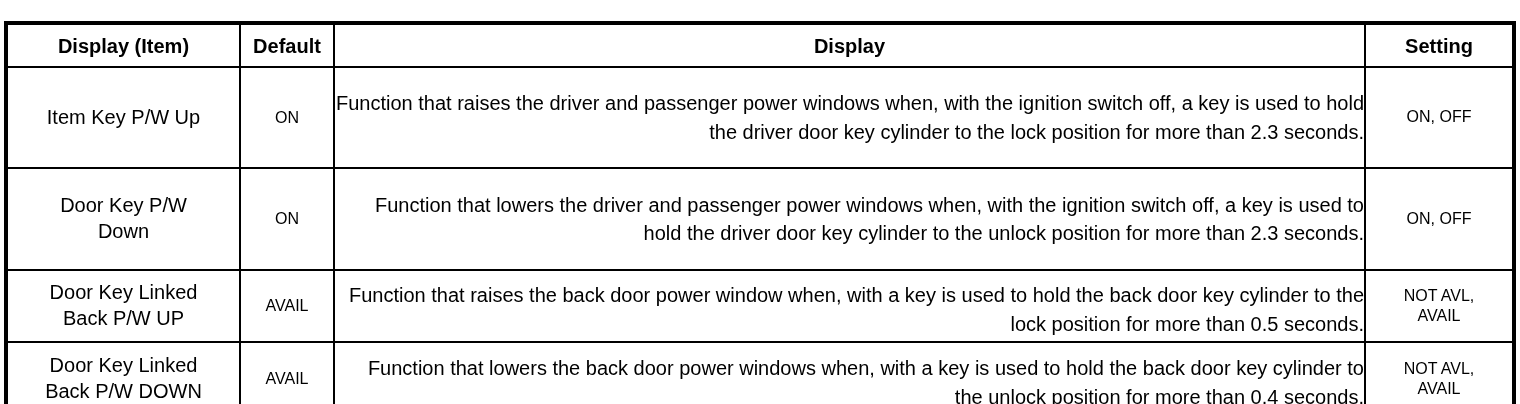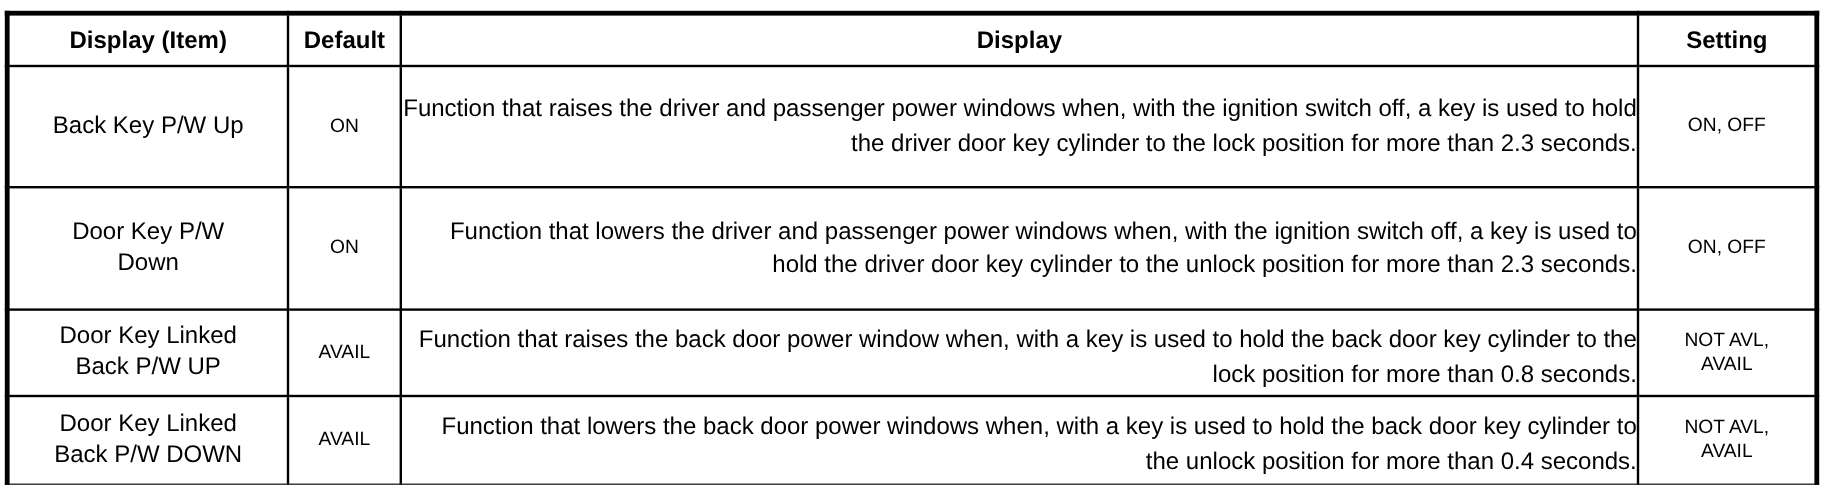--- a/index.html
+++ b/index.html
@@ -12,21 +12,21 @@
     height: 404px;
     font-family: "Liberation Sans", sans-serif;
     color: #000000;
     overflow: hidden;
   }
 
   .table-wrap {
     box-sizing: border-box;
     width: 1520px;
     height: 404px;
-    padding: 9px 4px 4px 4px;
+    padding: 21px 4px 4px 4px;
   }
 
   table.spec-table {
     border-collapse: collapse;
     table-layout: fixed;
     width: 1512px;
     height: 395px;
     border: 4px solid #000;
   }
 
@@ -111,37 +111,37 @@
     <thead>
       <tr class="row-head">
         <th class="hdr">Display (Item)</th>
         <th class="hdr">Default</th>
         <th class="hdr">Display</th>
         <th class="hdr">Setting</th>
       </tr>
     </thead>
     <tbody>
       <tr class="row-1">
-        <td class="cell-item nowrap-break">Back Key P/W Up</td>
+        <td class="cell-item nowrap-break">Item Key P/W Up</td>
         <td class="cell-default">ON</td>
         <td class="cell-content">Function that raises the driver and passenger power windows when, with the ignition switch off, a key is used to hold the driver door key cylinder to the lock position for more than 2.3 seconds.</td>
         <td class="cell-setting nowrap-break">ON, OFF</td>
       </tr>
       <tr class="row-2">
         <td class="cell-item nowrap-break">Door Key P/W
 Down</td>
         <td class="cell-default">ON</td>
         <td class="cell-content">Function that lowers the driver and passenger power windows when, with the ignition switch off, a key is used to hold the driver door key cylinder to the unlock position for more than 2.3 seconds.</td>
         <td class="cell-setting nowrap-break">ON, OFF</td>
       </tr>
       <tr class="row-3">
         <td class="cell-item nowrap-break">Door Key Linked
 Back P/W UP</td>
         <td class="cell-default">AVAIL</td>
-        <td class="cell-content">Function that raises the back door power window when, with a key is used to hold the back door key cylinder to the lock position for more than 0.8 seconds.</td>
+        <td class="cell-content">Function that raises the back door power window when, with a key is used to hold the back door key cylinder to the lock position for more than 0.5 seconds.</td>
         <td class="cell-setting nowrap-break">NOT AVL,
 AVAIL</td>
       </tr>
       <tr class="row-4">
         <td class="cell-item nowrap-break">Door Key Linked
 Back P/W DOWN</td>
         <td class="cell-default">AVAIL</td>
         <td class="cell-content">Function that lowers the back door power windows when, with a key is used to hold the back door key cylinder to the unlock position for more than 0.4 seconds.</td>
         <td class="cell-setting nowrap-break">NOT AVL,
 AVAIL</td>

